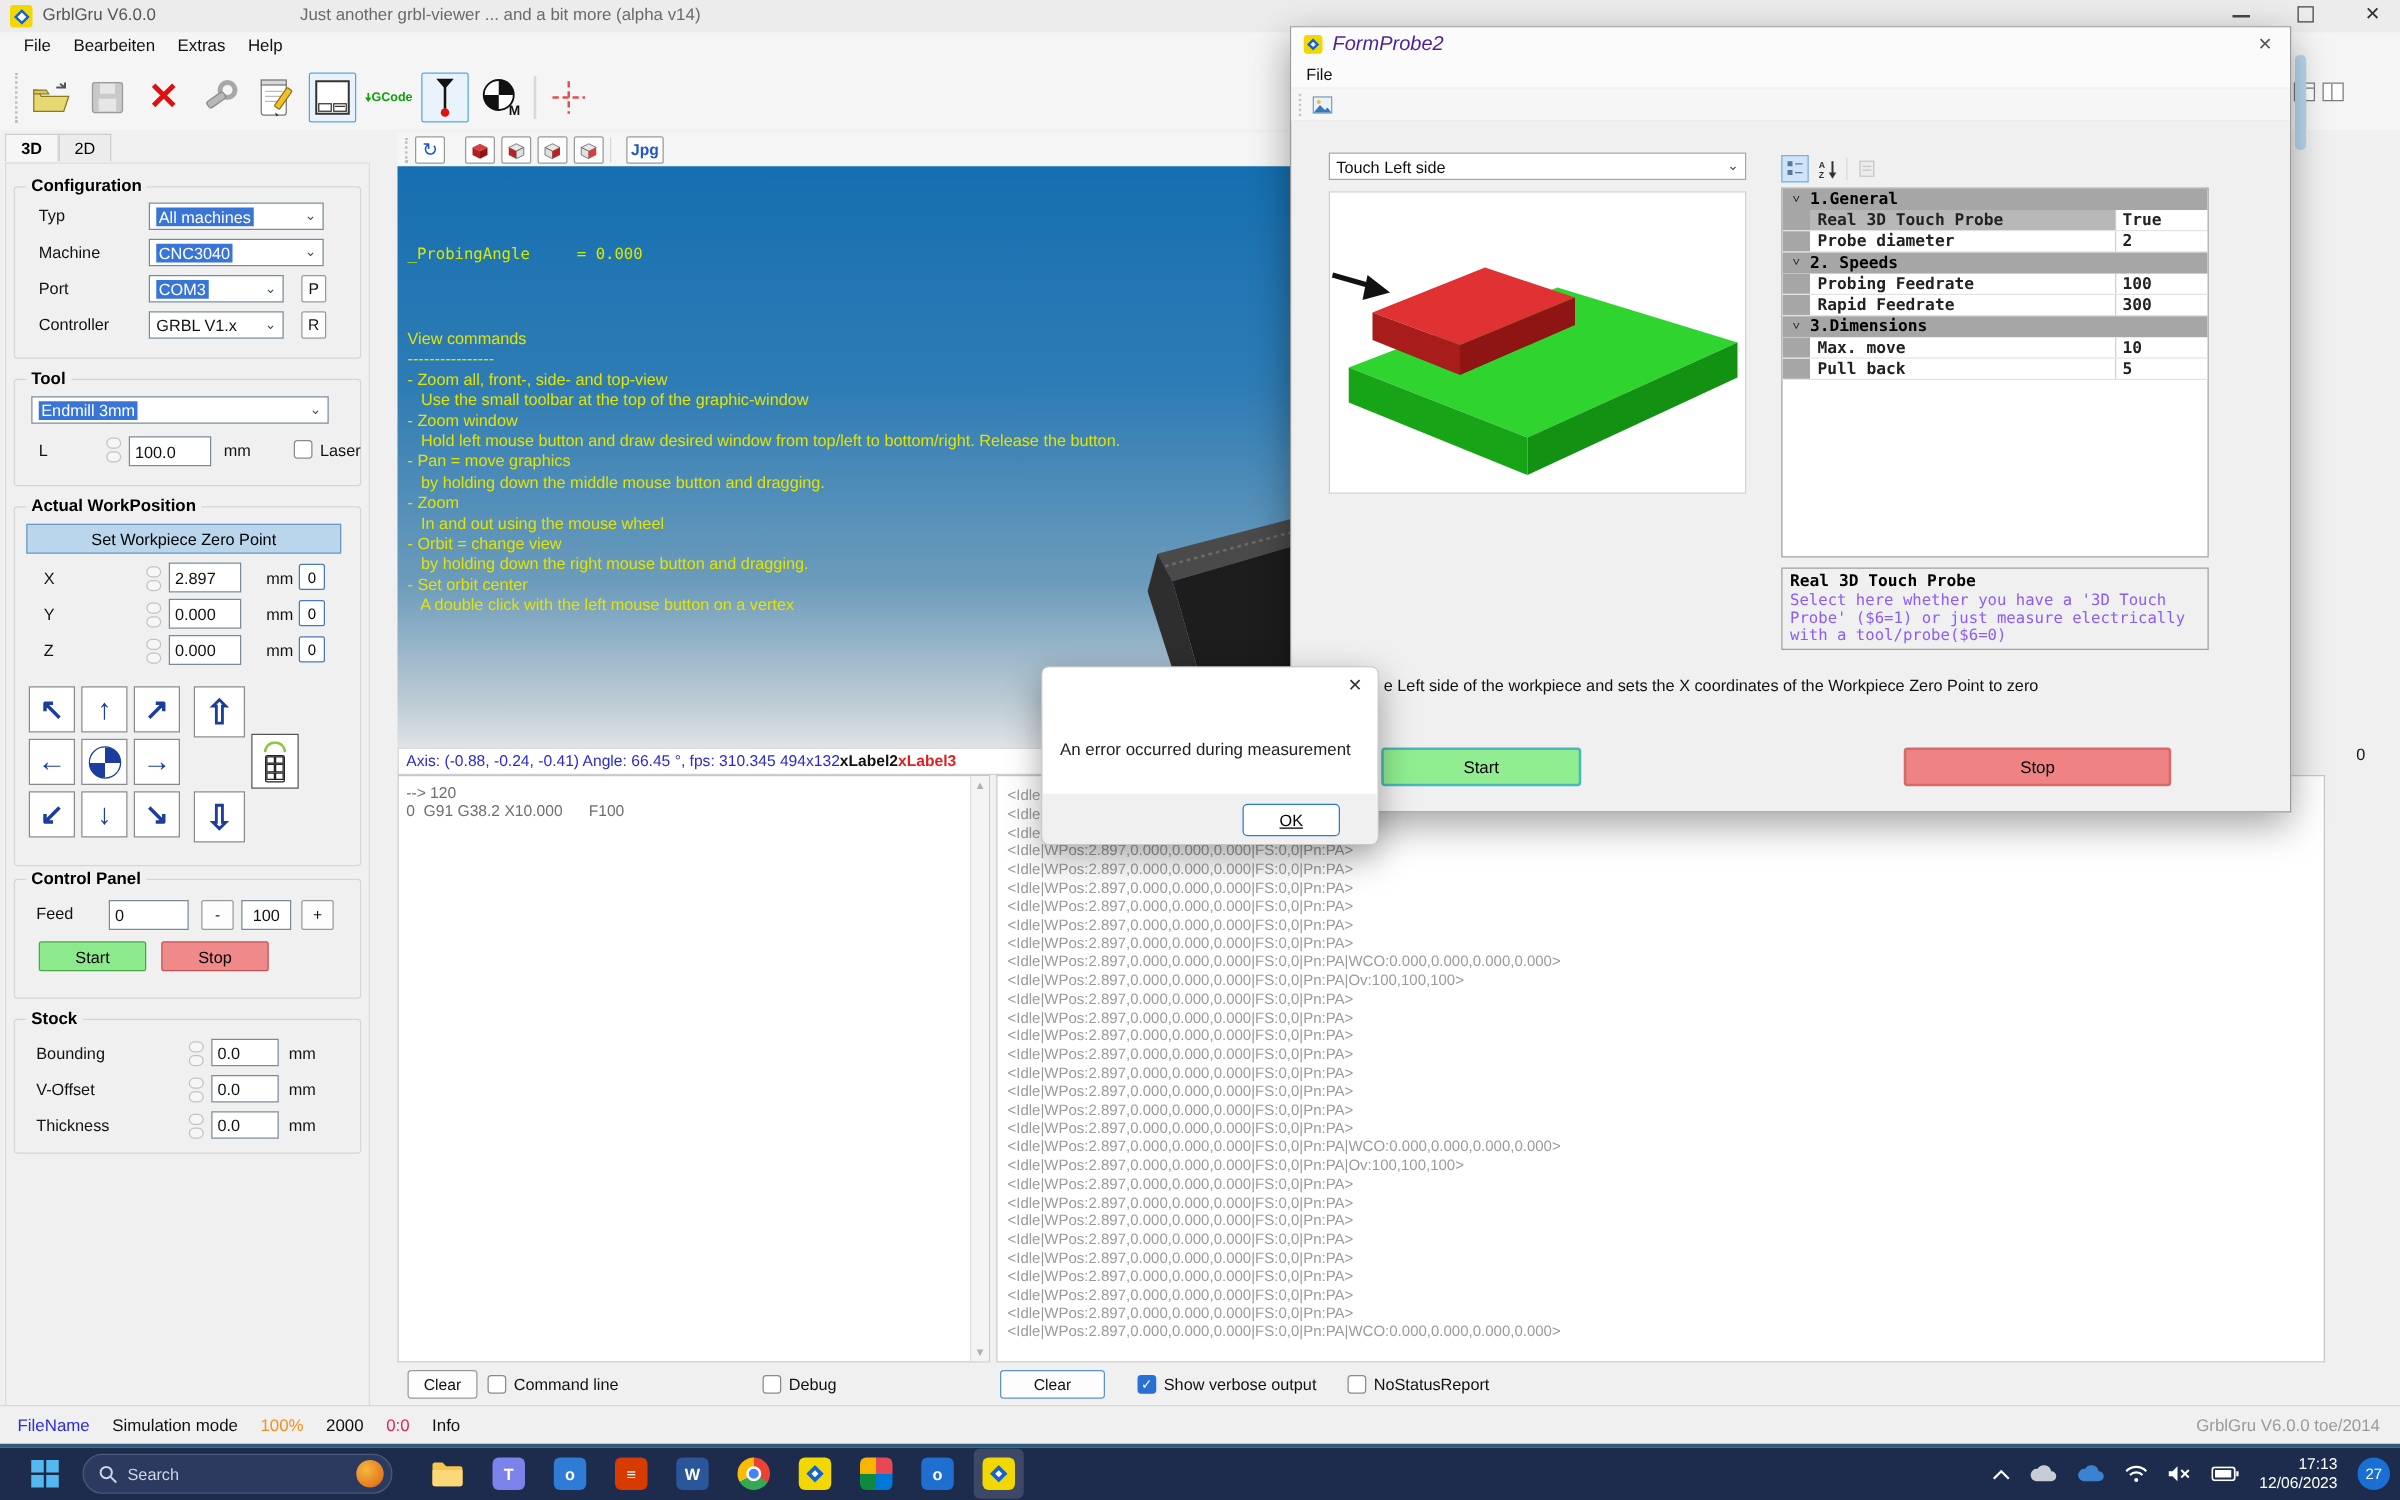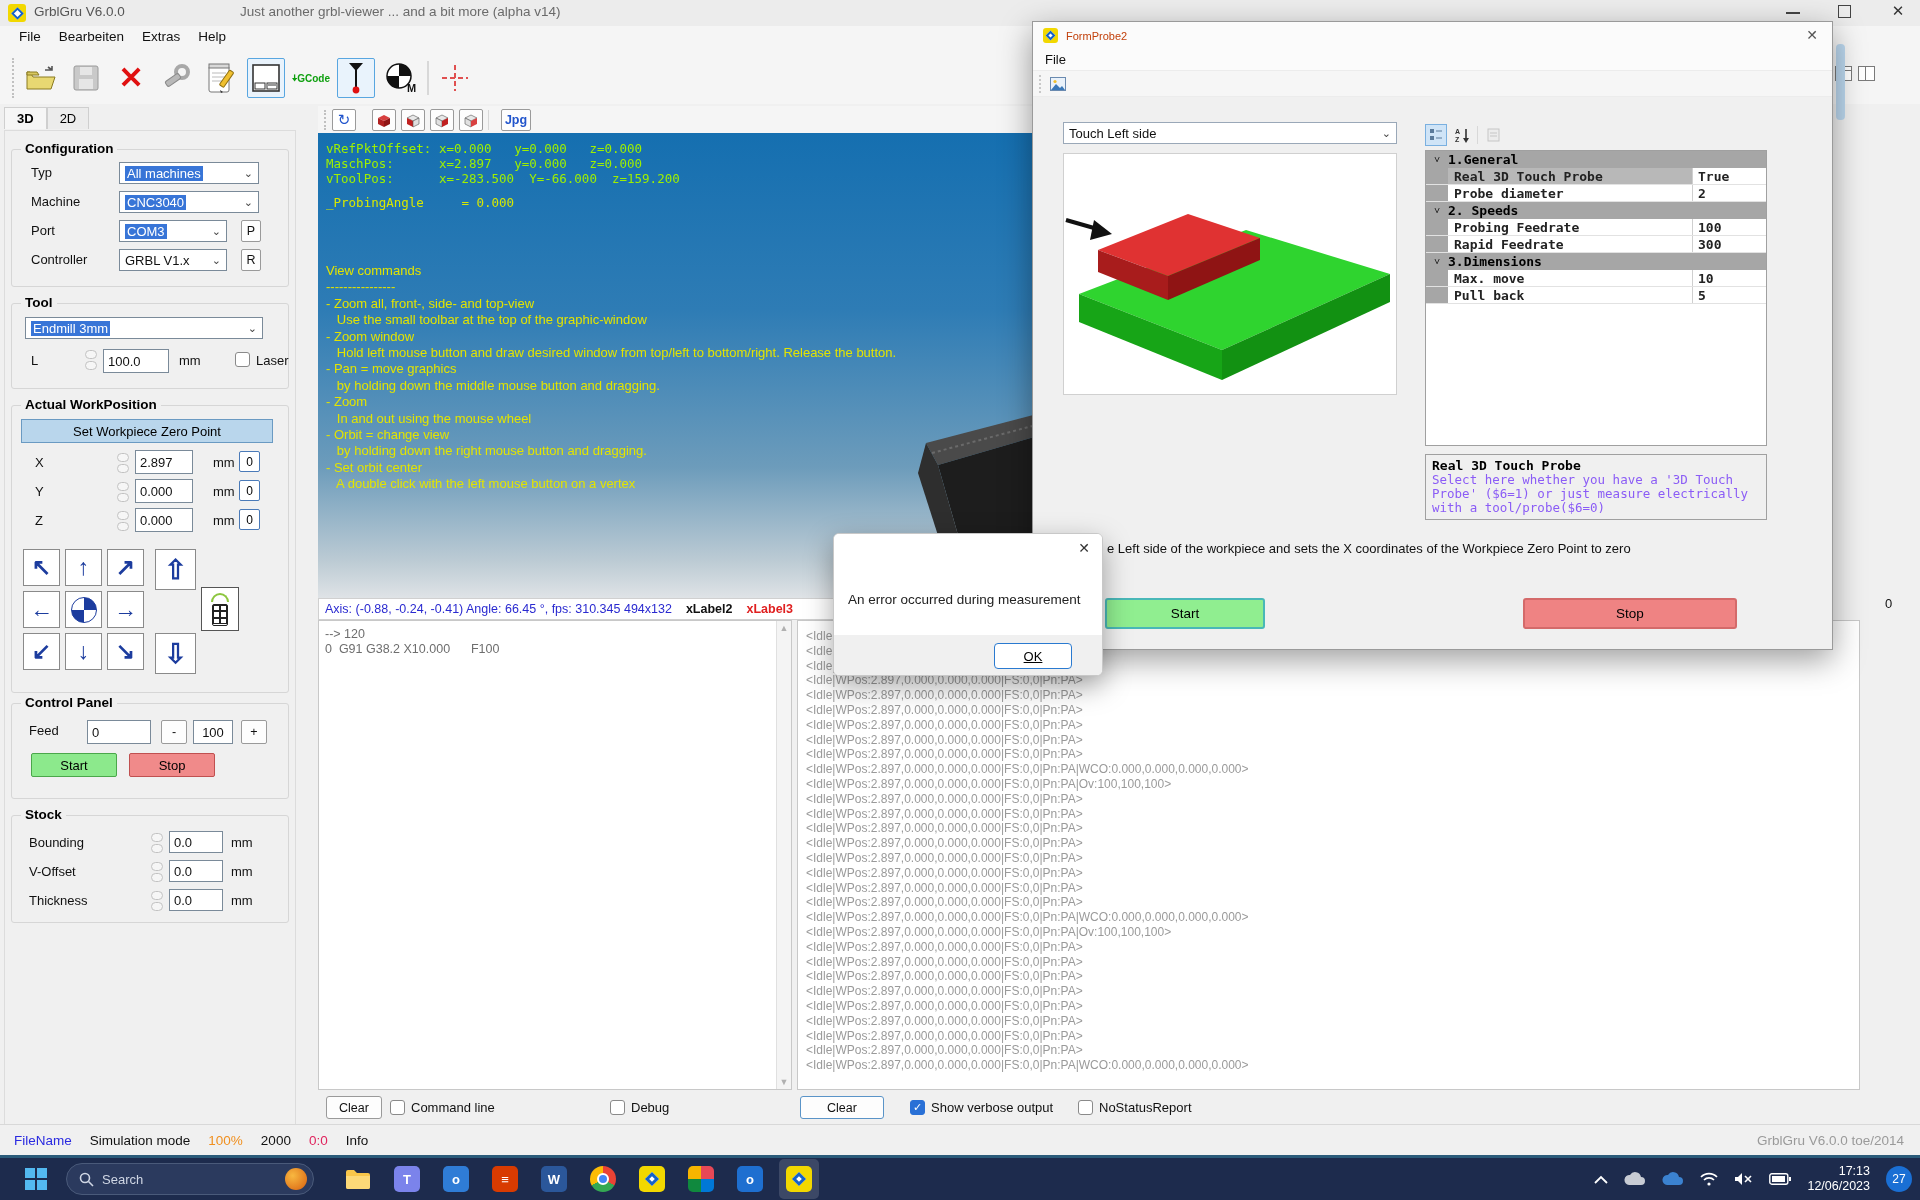--- a/index.html
+++ b/index.html
@@ -394,25 +394,20 @@
         <path d="M2 6 L8 3 L14 6 L8 9 Z" fill="#e8e8e8" stroke="#555" stroke-width=".6"></path>
         <path d="M2 6 L8 9 L8 15 L2 12 Z" fill="#e0e0e0" stroke="#555" stroke-width=".6"></path>
         <path d="M14 6 L8 9 L8 15 L14 12 Z" fill="#d84040"></path>
         </svg>
     </div>
     <div style="width:8px;border-left:1px solid #d8d8d8;height:20px;"></div>
     <div class="btn" style="width:30px;height:22px;color:#2255cc;font-weight:bold;">Jpg</div>
   </div>
 
   <div class="abs" id="viewport" style="left:318px;top:133px;width:723px;height:465px;overflow:hidden;">
-    <div class="abs" style="left:8px;top:8px;">
-        <div class="vtext">vRefPktOffset: x=0.000   y=0.000   z=0.000</div>
-        <div class="vtext">MaschPos:      x=2.897   y=0.000   z=0.000</div>
-        <div class="vtext">vToolPos:      x=-283.500  Y=-66.000  z=159.200</div>
-      </div>
     <div class="abs vtext" style="left:8px;top:62px;color:#d8e800;">_ProbingAngle     = 0.000</div>
     <div class="abs" style="left:8px;top:130px;">
         <div class="vcmd">View commands</div>
         <div class="vcmd">----------------</div>
         <div class="vcmd"></div>
         <div class="vcmd">- Zoom all, front-, side- and top-view</div>
         <div class="vcmd">   Use the small toolbar at the top of the graphic-window</div>
         <div class="vcmd"></div>
         <div class="vcmd">- Zoom window</div>
         <div class="vcmd">   Hold left mouse button and draw desired window from top/left to bottom/right. Release the button.</div>
@@ -432,21 +427,21 @@
 
     <svg class="abs" style="left:600px;top:280px;" width="123" height="185" viewBox="0 0 123 185">
       <polygon points="8,30 123,0 123,22 20,52" fill="#4a4a4a"></polygon>
       <polygon points="20,52 123,22 123,185 58,185" fill="#1d1d1d"></polygon>
       <polygon points="8,30 20,52 58,185 40,185 0,60" fill="#2e2e2e"></polygon>
       <line x1="14" y1="40" x2="118" y2="12" stroke="#6a6a6a" stroke-width="2" stroke-dasharray="3 3"></line>
     </svg>
   </div>
 
   <div class="abs" style="left:318px;top:598px;width:723px;height:22px;background:#fff;border:1px solid #d0d0d0;
-              display:flex;align-items:center;gap:14px;padding-left:6px;">
+              display:flex;align-items:center;padding-left:6px;">
     <span style="font-size:12.5px;color:#2a2ad0;">Axis: (-0.88, -0.24, -0.41) Angle: 66.45 °, fps: 310.345   494x132</span>
     <span style="font-size:12.5px;color:#111;font-weight:bold;">xLabel2</span>
     <span style="font-size:12.5px;color:#e02020;font-weight:bold;">xLabel3</span>
   </div>
 
   <div class="abs console" style="left:318px;top:620px;width:474px;height:470px;">
     <div class="abs" style="left:6px;top:6px;">
         <div class="cline-left">--&gt; 120</div>
         <div class="cline-left">0  G91 G38.2 X10.000      F100</div>
       </div>
@@ -514,21 +509,21 @@
     <span style="color:#111;">Info</span>
     <span style="position:absolute;right:16px;color:#9a9a9a;">GrblGru V6.0.0 toe/2014</span>
   </div>
   <div class="abs" style="left:0;top:1155px;width:1920px;height:3px;background:#2b5b7a;"></div>
 
   <div class="abs dlg" style="left:1032px;top:21px;width:801px;height:629px;z-index:20;">
     <div class="titlebar" style="height:27px;padding-left:10px;gap:8px;">
       <div style="width:15px;height:15px;background:#f2d800;border-radius:3px;display:flex;align-items:center;justify-content:center;">
         <div style="width:7px;height:7px;border:2px solid #1562c8;transform:rotate(45deg);background:#fff;"></div>
       </div>
-      <span style="font-size:11px;color:#c2410c;">FormProbe2</span>
+      <span style="font-size:16px;color:#4c1d95;font-style:italic;">FormProbe2</span>
       <span style="position:absolute;right:14px;top:5px;color:#555;font-size:14px;">✕</span>
     </div>
     <div style="height:22px;background:#fbfbfb;display:flex;align-items:center;padding-left:12px;border-bottom:1px solid #ececec;">
       <span style="font-size:13px;color:#111;">File</span>
     </div>
     <div style="height:26px;background:#f6f6f6;display:flex;align-items:center;gap:6px;padding-left:6px;border-bottom:1px solid #ececec;">
       <div style="width:3px;height:18px;border-left:2px dotted #c8c8c8;"></div>
       <div style="width:20px;height:20px;display:flex;align-items:center;justify-content:center;">
         <svg width="16" height="14" viewBox="0 0 16 14">
           <rect x="0.5" y="0.5" width="15" height="13" fill="#eaf2fa" stroke="#6a8ab0"></rect>

